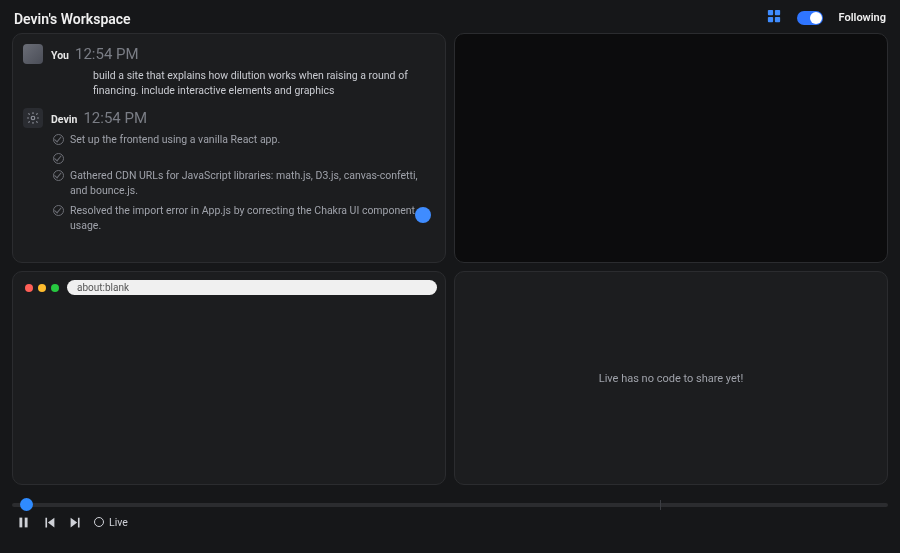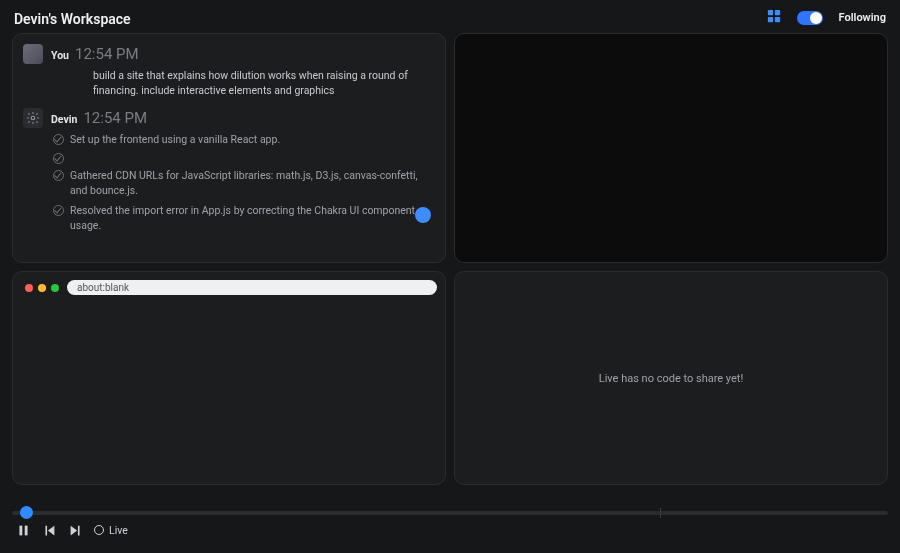--- a/index.html
+++ b/index.html
@@ -36,21 +36,21 @@
   .browser{padding:8px;}
   .browser-bar{display:flex;align-items:center;gap:8px;background:#1c1d1f;}
   .traffic{display:flex;gap:5px;padding-left:4px;}
   .tdot{width:8px;height:8px;border-radius:50%;}
   .tdot.r{background:#ff5f57;} .tdot.y{background:#febc2e;} .tdot.g{background:#27c840;}
   .url-field{flex:1;background:#f0f0f0;border-radius:12px;height:15px;display:flex;align-items:center;padding:0 10px;color:#555;font-size:10px;}
   
   .code-panel{display:flex;align-items:center;justify-content:center;}
   .code-msg{color:#9fa2aa;font-size:11px;}
   
-  .timeline{position:absolute;left:12px;right:12px;bottom:16px;}
+  .timeline{position:absolute;left:12px;right:12px;bottom:24px;}
   .track{position:relative;height:4px;background:#2b2c2f;border-radius:2px;margin-bottom:8px;}
   .tick{position:absolute;top:-3px;width:1px;height:10px;background:#3b3d42;}
   .tick.t1{left:74%;}
   .playhead{position:absolute;left:8px;top:-5px;width:13px;height:13px;border-radius:50%;background:#2f8bff;}
   .controls{display:flex;align-items:center;gap:12px;padding-left:4px;}
   .ctrl{width:14px;height:14px;display:flex;align-items:center;justify-content:center;color:#cfd1d7;}
   .ctrl svg{width:13px;height:13px;fill:#cfd1d7;}
   .live{display:flex;align-items:center;gap:5px;font-size:10.5px;color:#cfd1d7;}
   .live-ring{width:10px;height:10px;border:1.4px solid #cfd1d7;border-radius:50%;}
 </style>

